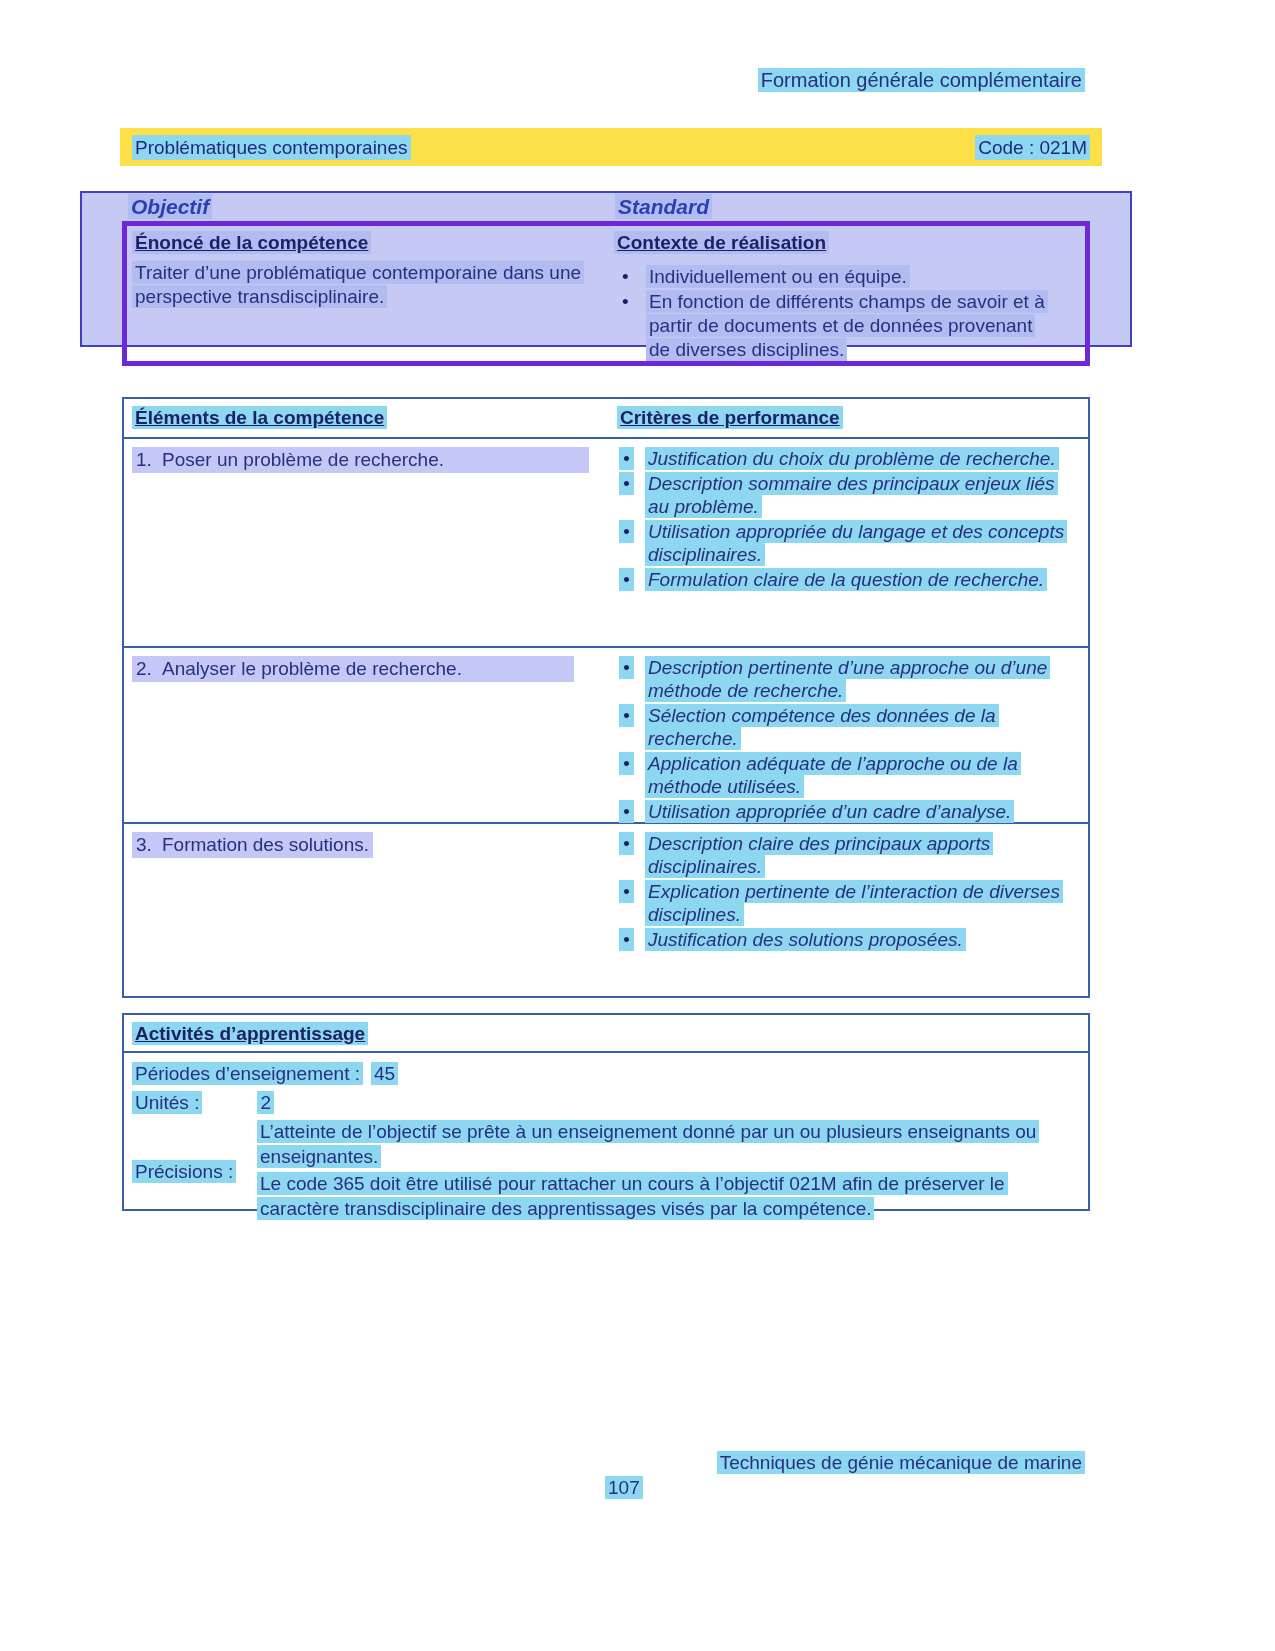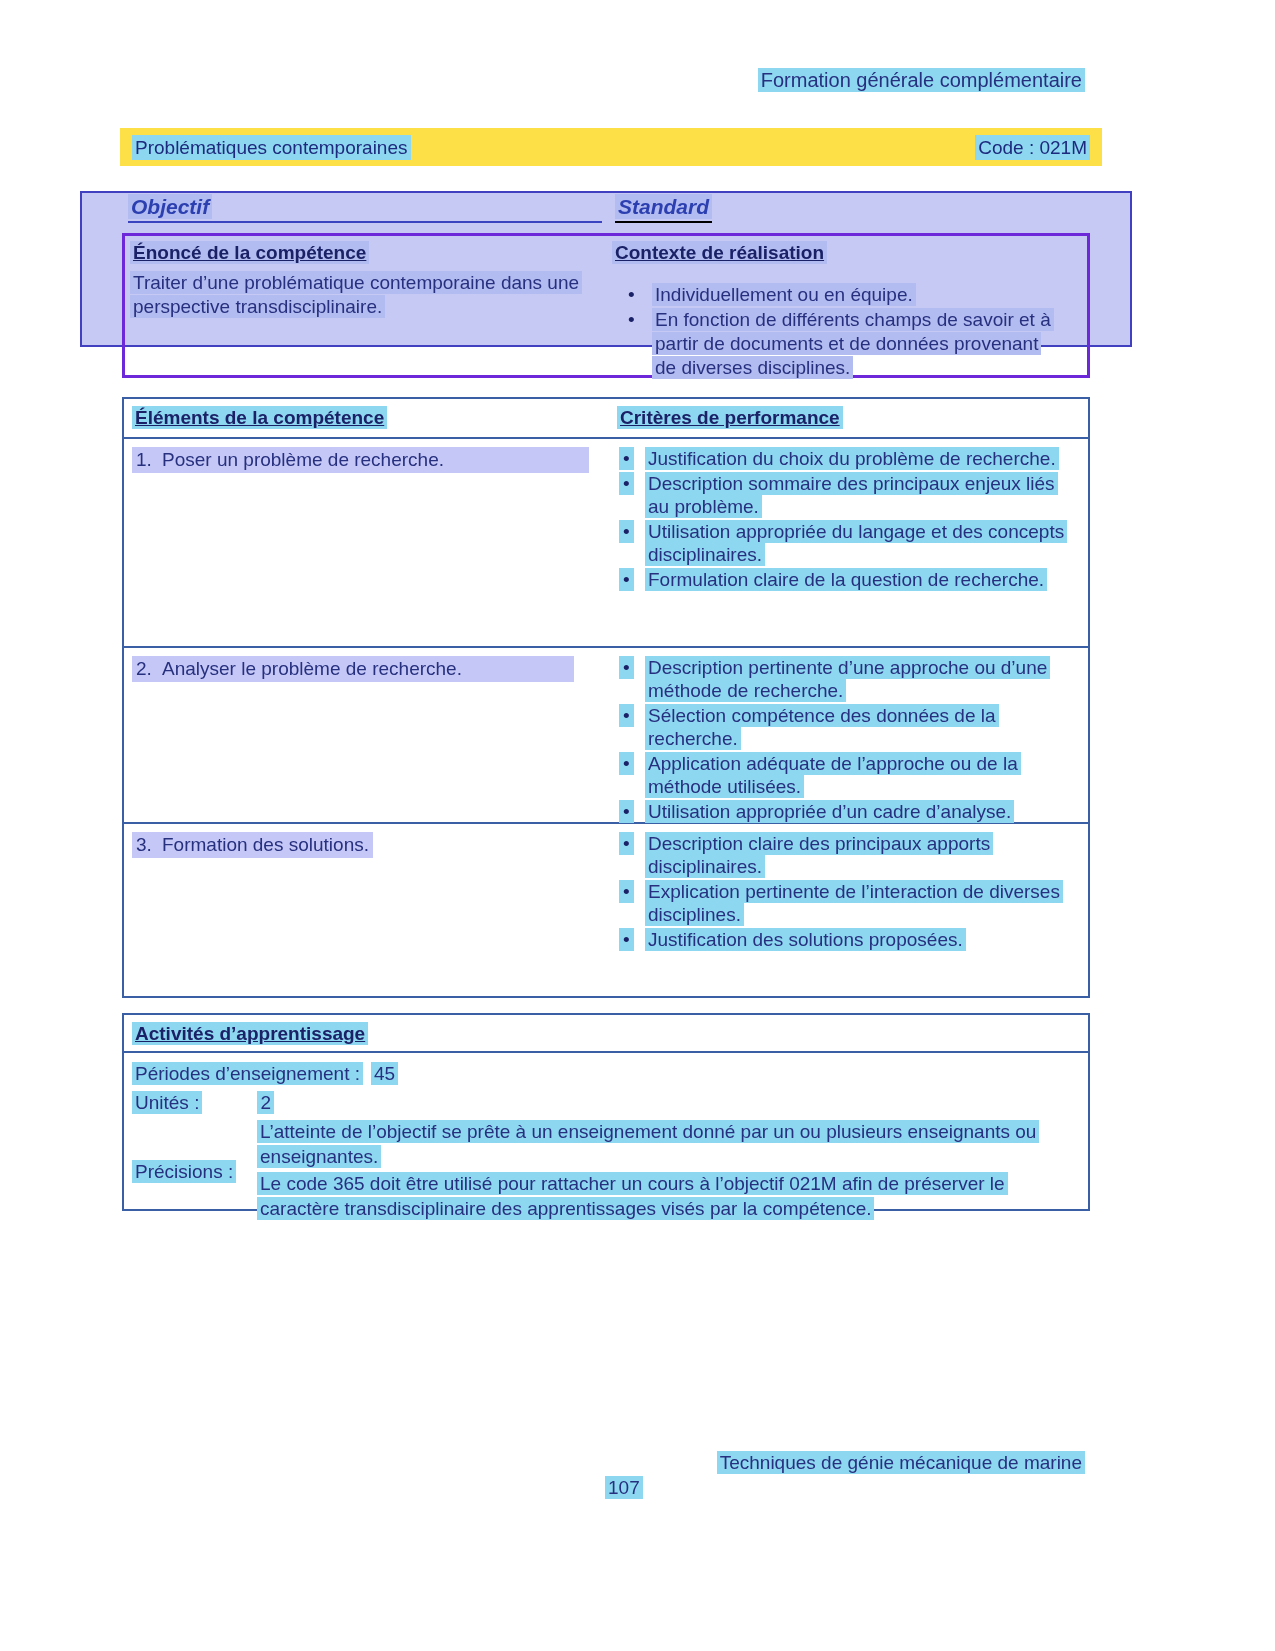--- a/index.html
+++ b/index.html
@@ -20,50 +20,50 @@
   
   .header-bar{position:absolute;left:120px;top:128px;width:982px;height:38px;background:#fde047;
               display:flex;align-items:center;justify-content:space-between;padding:0 12px;box-sizing:border-box;}
   .header-bar .t{color:#1d2a7e;}
 
   
   .obj-box{position:absolute;left:80px;top:191px;width:1052px;height:156px;background:#c6c9f4;
            border:2px solid #4040c0;box-sizing:border-box;}
   .obj-heading{font-weight:bold;font-style:italic;font-size:21px;color:#2c3fb0;}
   .obj-col-left{position:absolute;left:46px;top:2px;width:474px;border-bottom:2px solid #3a43c0;padding-bottom:2px;}
-  .obj-col-right{position:absolute;left:533px;top:2px;border-bottom:2px solid #000000;padding-bottom:2px;}
-
-  
-  .red-box{position:absolute;left:40px;top:40px;width:968px;height:145px;border:3px solid #6d28d9;box-sizing:border-box;}
+  .obj-col-right{position:absolute;left:533px;top:2px;border-bottom:2px solid #404040;padding-bottom:18px;border-radius:7px;}
+
+  
+  .red-box{position:absolute;left:40px;top:28px;width:968px;height:145px;border:5px solid #6d28d9;box-sizing:border-box;}
   .red-head{display:flex;padding-top:5px;}
   .red-body{display:flex;margin-top:7px;}
   .red-cell-l{width:487px;padding-left:5px;box-sizing:border-box;}
   .red-cell-r{flex:1;}
   .red-body .red-cell-l{width:487px;}
   .red-body .txt{display:inline;line-height:24px;}
   .enonce-wrap{width:470px;}
-  ul.ctx{list-style:none;margin:12px;padding:0;width:440px;}
+  ul.ctx{list-style:none;margin:4px;padding:0;width:440px;}
   ul.ctx li{position:relative;padding-left:28px;margin-bottom:1px;line-height:24px;}
   ul.ctx li::before{content:"\2022";position:absolute;left:4px;top:0;color:#1b2166;}
 
   
   .comp-table{position:absolute;left:122px;top:397px;width:968px;background:#ffffff;
               border:2px solid #3a5fa5;box-sizing:border-box;}
   .comp-head{display:flex;height:40px;border-bottom:2px solid #3a5fa5;align-items:flex-start;padding-top:7px;box-sizing:border-box;}
   .comp-row{display:flex;box-sizing:border-box;}
   .comp-row + .comp-row{border-top:2px solid #3a5fa5;}
   .row-h1{height:207px;} .row-h2{height:176px;} .row-h3{height:174px;}
   .cell-l{width:493px;padding:8px 0 0 8px;box-sizing:border-box;}
   .cell-r{flex:1;padding:8px 0 0 0;box-sizing:border-box;}
   .comp-head .cell-l,.comp-head .cell-r{padding-top:0;}
   .item-num{display:inline-block;min-width:26px;}
   .el-item{display:inline-block;line-height:24px;}
   .el-pad-1{padding-right:145px;}
   .el-pad-2{padding-right:112px;}
-  ul.crit{list-style:none;margin:0;padding:0;width:455px;}
+  ul.crit{list-style:none;margin:0;padding:0;width:455px;font-style:italic;}
   ul.crit li{position:relative;padding-left:28px;margin-bottom:2px;line-height:23px;}
   ul.crit li::before{content:"\2022";position:absolute;left:2px;top:0;color:#1b2166;background:#8ed7f0;padding:0 4px;}
 
   
   .act-box{position:absolute;left:122px;top:1013px;width:968px;height:198px;border:2px solid #3a5fa5;box-sizing:border-box;}
   .act-head{height:38px;border-bottom:2px solid #3a5fa5;padding:7px 0 0 8px;box-sizing:border-box;}
   .act-body{padding:8px 8px 0 8px;}
   .act-row{margin-bottom:4px;line-height:25px;}
   .val-periodes{margin-left:8px;}
   .val-unites{margin-left:55px;}

